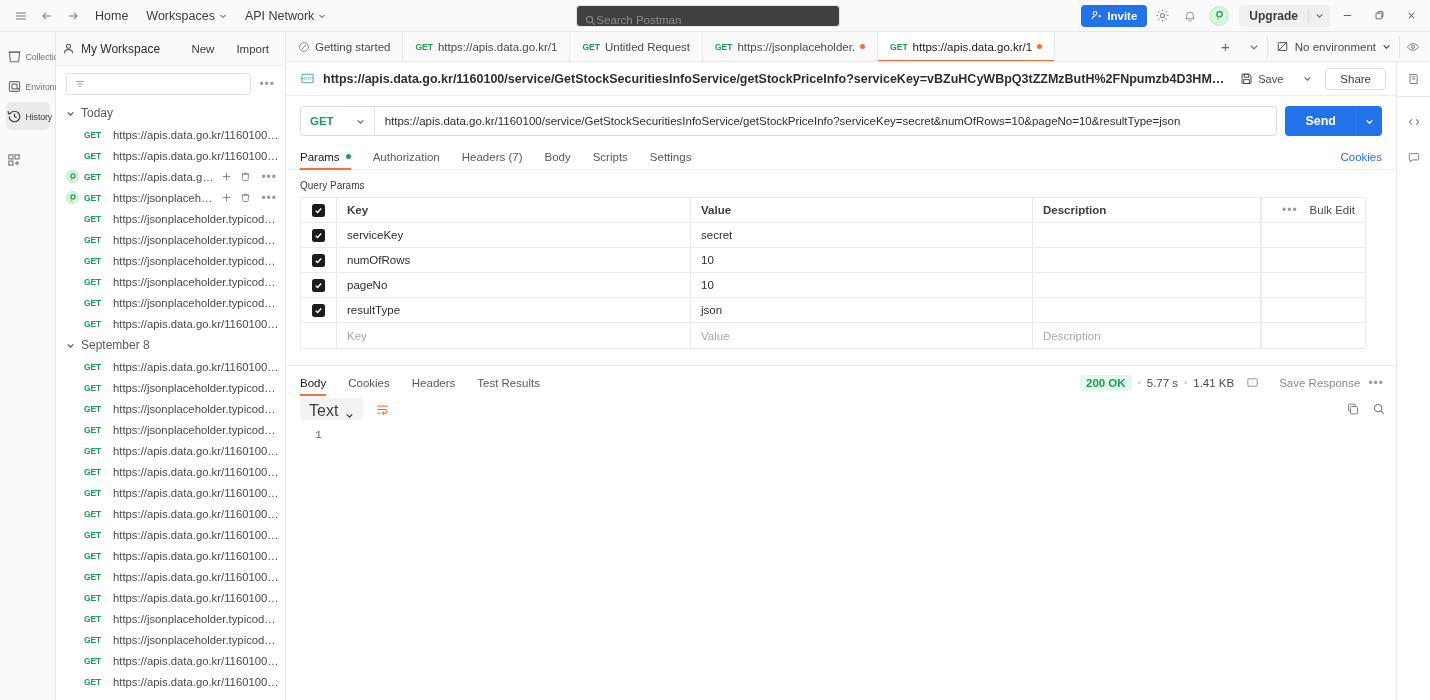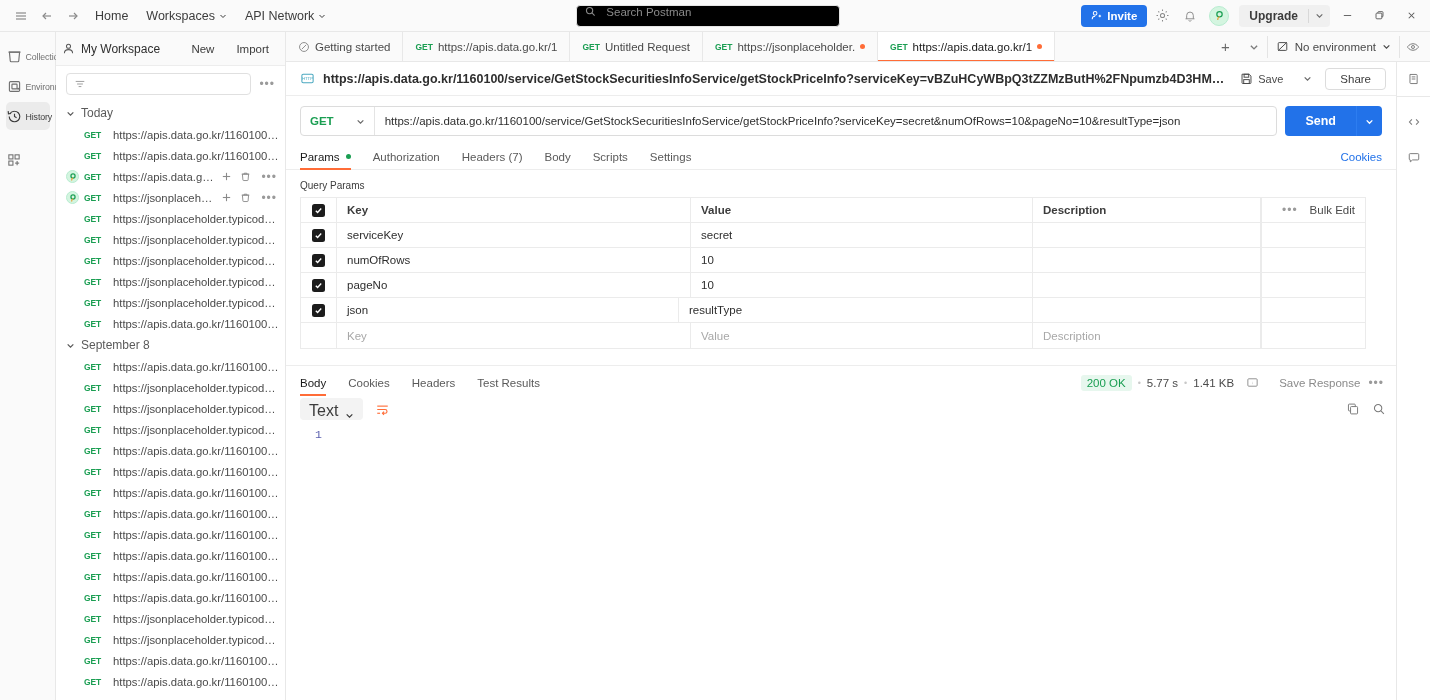--- a/index.html
+++ b/index.html
@@ -26,22 +26,22 @@
     width: 26px; height: 26px; display: flex; align-items: center; justify-content: center;
     color: #8a8a8a; border-radius: 4px; flex: 0 0 auto;
   }
   .tb-link {
     padding: 4px 9px; color: #3c3c3c; font-size: 12.5px;
     border-radius: 4px; display: flex; align-items: center; gap: 4px; white-space: nowrap;
   }
   .caret { display: inline-block; width: 8px; height: 8px; }
   .search-wrap { flex: 1; display: flex; justify-content: center; }
   .searchbox {
-    width: 264px; height: 22px; background: #000000; border: 1px solid #e4e4e4;
-    border-radius: 4px; display: flex; align-items: flex-start; gap: 10px;
+    width: 264px; height: 22px; background: #404040; border: 1px solid #e4e4e4;
+    border-radius: 4px; display: flex; align-items: flex-end; gap: 0;
     padding: 0 8px; color: #8a8a8a; font-size: 11.5px;
   }
   .right-group { display: flex; align-items: center; gap: 2px; }
   .invite-btn {
     background: #2272e9; color: #fff; border-radius: 4px; height: 22px;
     display: flex; align-items: center; gap: 5px; padding: 0 10px;
     font-size: 11.5px; font-weight: 600; white-space: nowrap;
   }
   .avatar {
     width: 20px; height: 20px; border-radius: 50%;
@@ -261,21 +261,21 @@
     display: flex; align-items: center; padding: 0 11px; font-size: 11.5px;
     color: #5a5a5a; position: relative;
   }
   .rtb:first-child { padding-left: 0; }
   .rtb.active { color: #1a1a1a; }
   .rtb.active::after {
     content: ''; position: absolute; left: 0; right: 11px; bottom: -4px;
     height: 2px; background: #ff6c37;
   }
   .resp-meta { margin-left: auto; display: flex; align-items: center; gap: 6px; font-size: 11.5px; }
-  .status-ok { color: #1a9e52; background: #e7f7ee; border-radius: 3px; padding: 2px 6px; font-weight: 400; }
+  .status-ok { color: #1a9e52; background: #e7f7ee; border-radius: 3px; padding: 2px 6px; font-weight: 700; }
   .meta-sep { color: #c8c8c8; font-size: 9px; }
   .meta-val { color: #4a4a4a; }
   .save-resp { display: flex; align-items: center; gap: 20px; color: #8a8a8a; margin-left: 6px; }
 
   
   .rtoolbar { display: flex; align-items: center; padding: 0 10px 0 14px; gap: 8px; }
   .seg {
     display: flex; align-items: stretch; background: #f3f3f3; border-radius: 4px;
     height: 22px; overflow: hidden;
   }
@@ -926,22 +926,22 @@
                 <span class="pcell c-bulk"></span>
               </div>
               <div class="prow">
                 <span class="pcell c-check">
                   <span class="cbox">
                     <svg width="9" height="9" viewBox="0 0 10 10">
                       <polyline points="2,5.2 4,7.3 8,2.8" stroke="#fff" stroke-width="1.5" fill="none"></polyline>
                     </svg>
                   </span>
                 </span>
+                <span class="pcell c-key">resultType</span>
                 <span class="pcell c-val">json</span>
-                <span class="pcell c-key">resultType</span>
                 <span class="pcell c-desc"></span>
                 <span class="pcell c-bulk"></span>
               </div>
               <div class="prow">
                 <span class="pcell c-check"></span>
                 <span class="pcell c-key ph">Key</span>
                 <span class="pcell c-val ph">Value</span>
                 <span class="pcell c-desc ph">Description</span>
                 <span class="pcell c-bulk"></span>
               </div>

